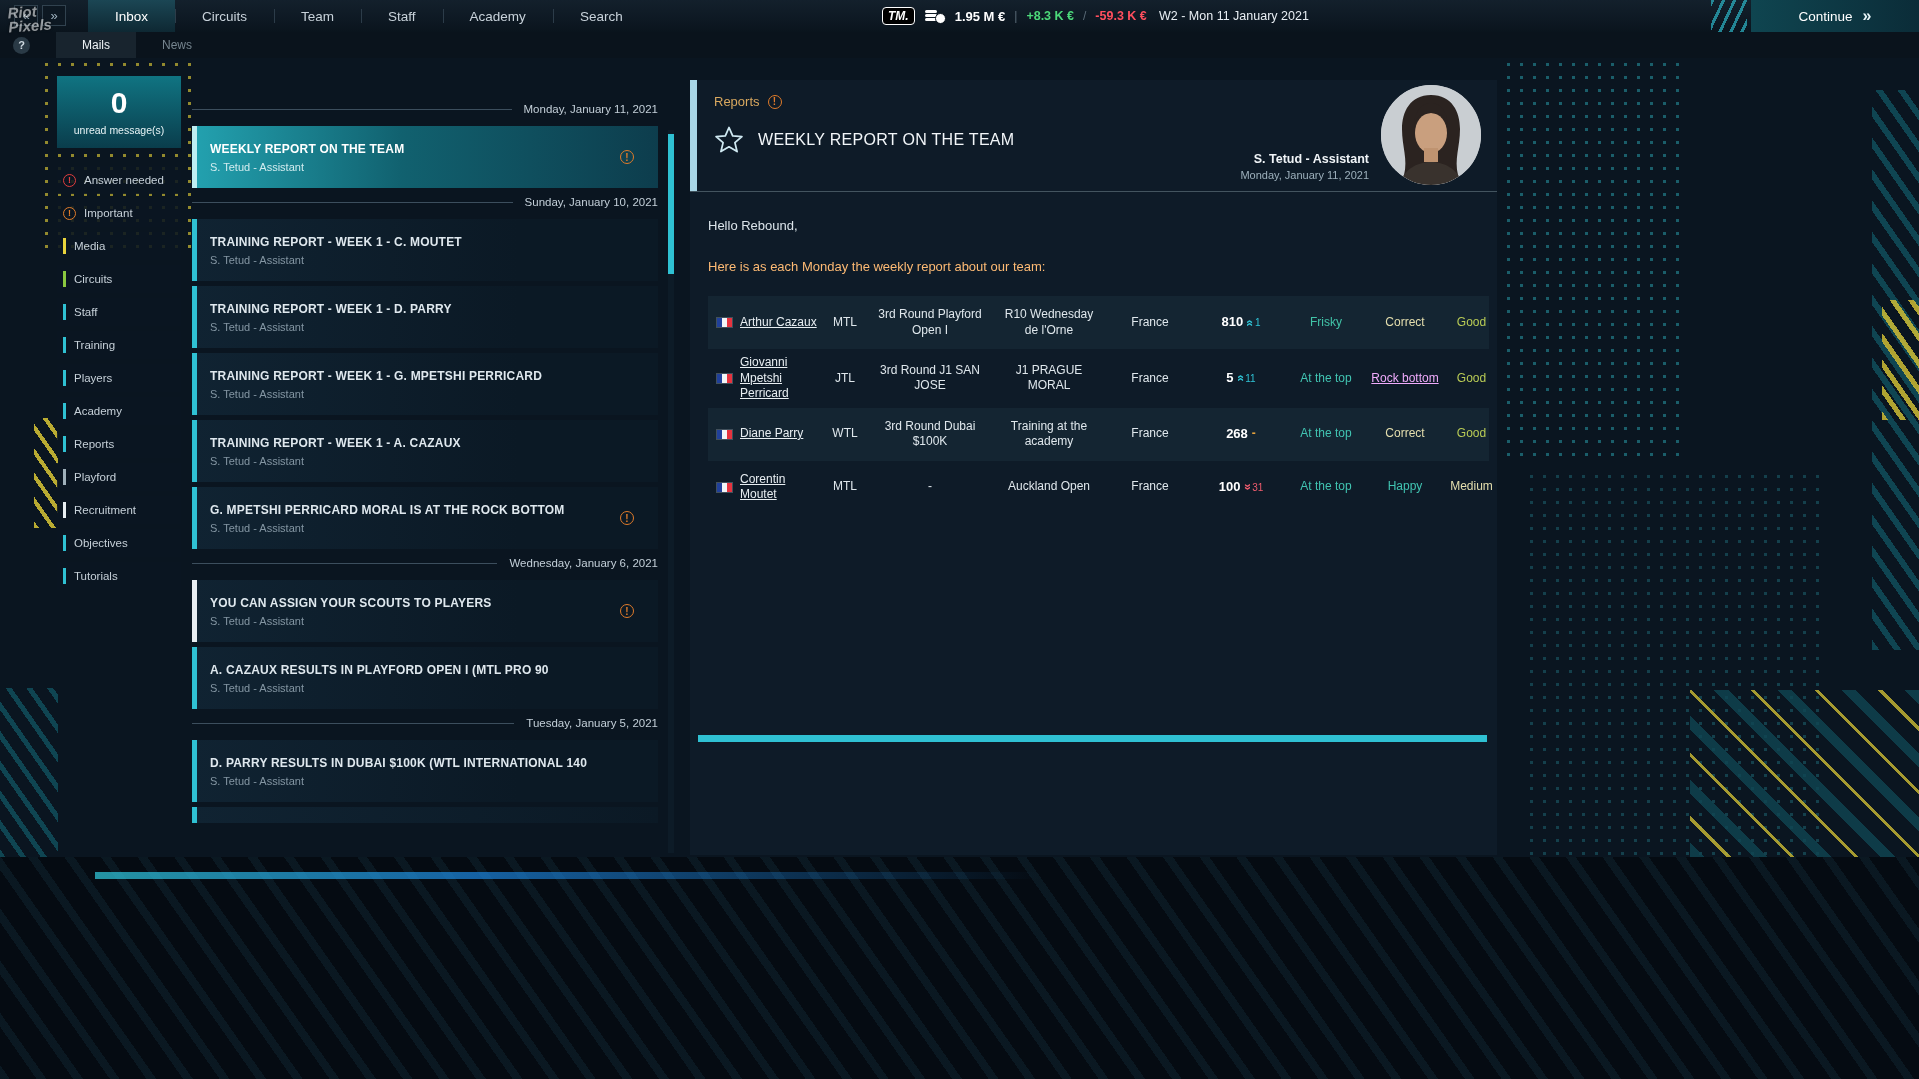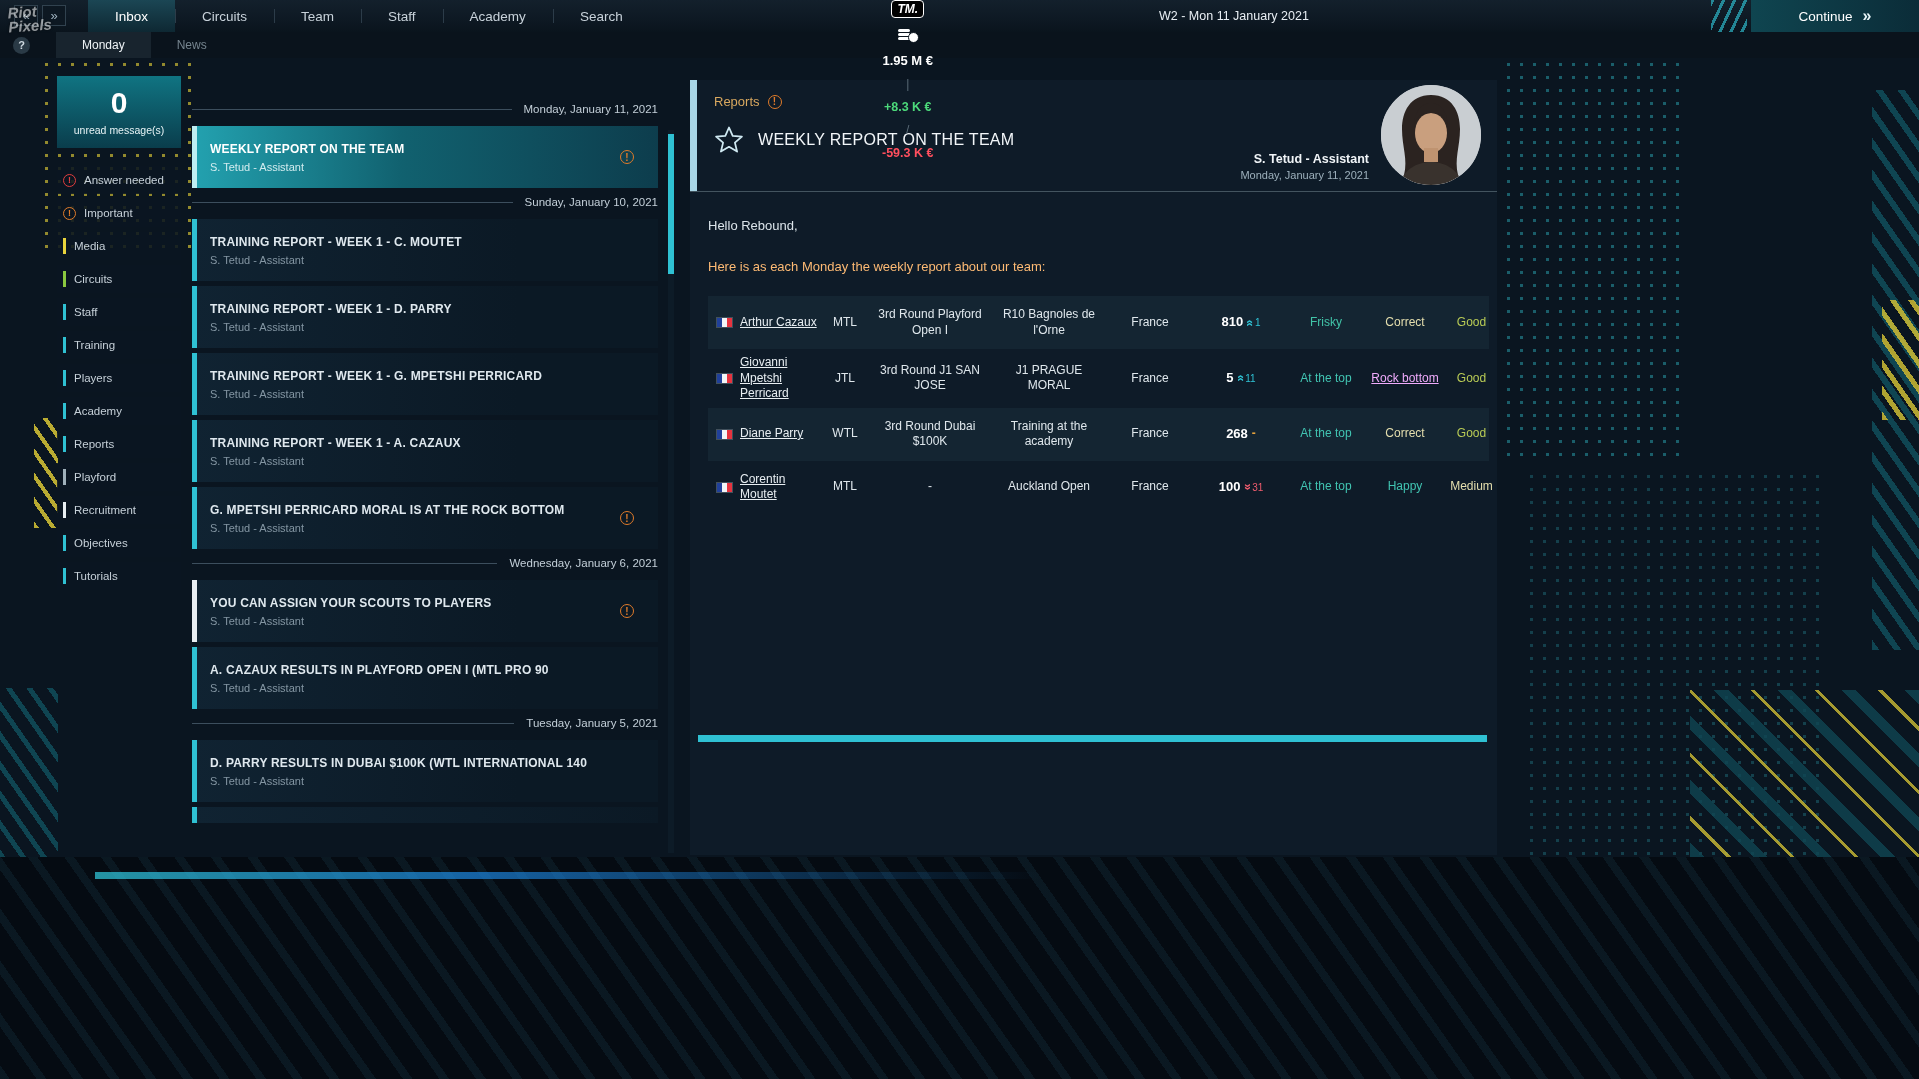--- a/index.html
+++ b/index.html
@@ -24,21 +24,21 @@
   .watermark{position:absolute;left:8px;top:5px;z-index:40;opacity:.55;color:#fff;font-weight:bold;font-style:italic;font-size:15px;line-height:.95;width:44px;text-shadow:0 0 3px #000;transform:rotate(-4deg);}
 
   
   .topbar{position:absolute;left:0;top:0;width:1919px;height:32px;background:linear-gradient(180deg,#13202c,#0a141d);z-index:20;}
   .nav-arrows{position:absolute;left:14px;top:5px;display:flex;gap:4px;}
   .nav-arrow{width:24px;height:21px;border:1px solid #31424f;color:#9fb2bf;font-size:13px;display:flex;align-items:center;justify-content:center;background:#0d1822;cursor:pointer;}
   .top-tabs{position:absolute;left:88px;top:0;height:32px;display:flex;align-items:stretch;}
   .top-tab{padding:0 27px;display:flex;align-items:center;color:#c8d2da;font-size:13.5px;position:relative;cursor:pointer;}
   .top-tab + .top-tab::before{content:"";position:absolute;left:0;top:9px;height:14px;width:1px;background:#2c3c49;}
   .top-tab.active{background:linear-gradient(180deg,#1b4654,#0e2833);color:#fff;}
-  .money-cluster{position:absolute;left:882px;top:0;height:32px;display:flex;align-items:center;gap:9px;flex-direction:column;}
+  .money-cluster{position:absolute;left:882px;top:0;height:32px;display:flex;align-items:center;gap:9px;}
   .tm-badge{background:#000;border:1.5px solid #fff;border-radius:4px;color:#fff;font-weight:bold;font-style:italic;font-size:12px;padding:1px 5px;}
   .coin-icon{display:flex;align-items:center;}
   .money{color:#fff;font-weight:bold;font-size:13px;}
   .money-sep{color:#5a6b77;font-size:12px;}
   .money-delta{font-size:12.5px;font-weight:bold;}
   .game-date{position:absolute;left:1159px;top:0;height:32px;display:flex;align-items:center;color:#e8eef3;font-size:12.5px;}
   .continue-accent{position:absolute;right:172px;top:0;width:36px;height:32px;background:repeating-linear-gradient(115deg,#2fc1d3 0 3px,transparent 3px 10px);opacity:.65;}
   .continue-btn{position:absolute;right:0;top:0;height:32px;width:168px;background:linear-gradient(90deg,#0f4550,#0b2c38);display:flex;align-items:center;justify-content:center;gap:10px;color:#fff;font-size:13.5px;cursor:pointer;}
   .continue-chevrons{color:#e8f6f8;font-size:16px;font-weight:bold;}
 
@@ -173,21 +173,21 @@
   <div class="continue-accent"></div>
   <div class="continue-btn">
     <span>Continue</span>
     <span class="continue-chevrons">»</span>
   </div>
 </div>
 
 <div class="subbar">
   <div class="help-icon">?</div>
   <div class="sub-tabs">
-    <div class="sub-tab active">Monday</div>
+    <div class="sub-tab active">Mails</div>
     <div class="sub-tab inactive">News</div>
   </div>
 </div>
 
 <div class="sidebar">
   <div class="unread-box">
     <div class="unread-count">0</div>
     <div class="unread-label">unread message(s)</div>
   </div>
   <div class="side-item">
@@ -375,21 +375,21 @@
 
     <div class="report-table">
       <div class="rows">
         <div class="tr row">
           <div class="td td-player">
             <span class="flag"></span>
             <span class="player-link">Arthur Cazaux</span>
           </div>
           <div class="td">MTL</div>
           <div class="td">3rd Round Playford Open I</div>
-          <div class="td">R10 Bagnoles de l'Orne</div>
+          <div class="td">R10 Wednesday de l'Orne</div>
           <div class="td">France</div>
           <div class="td td-rank">
             <span class="rank-num">810</span>
             <span class="rank-change up">
               <span class="chev"></span>
               <span class="delta">1</span>
             </span>
           </div>
           <div class="td" style="color: rgb(65, 196, 168);">Frisky</div>
           <div class="td" style="color: rgb(229, 223, 174);">Correct</div>

